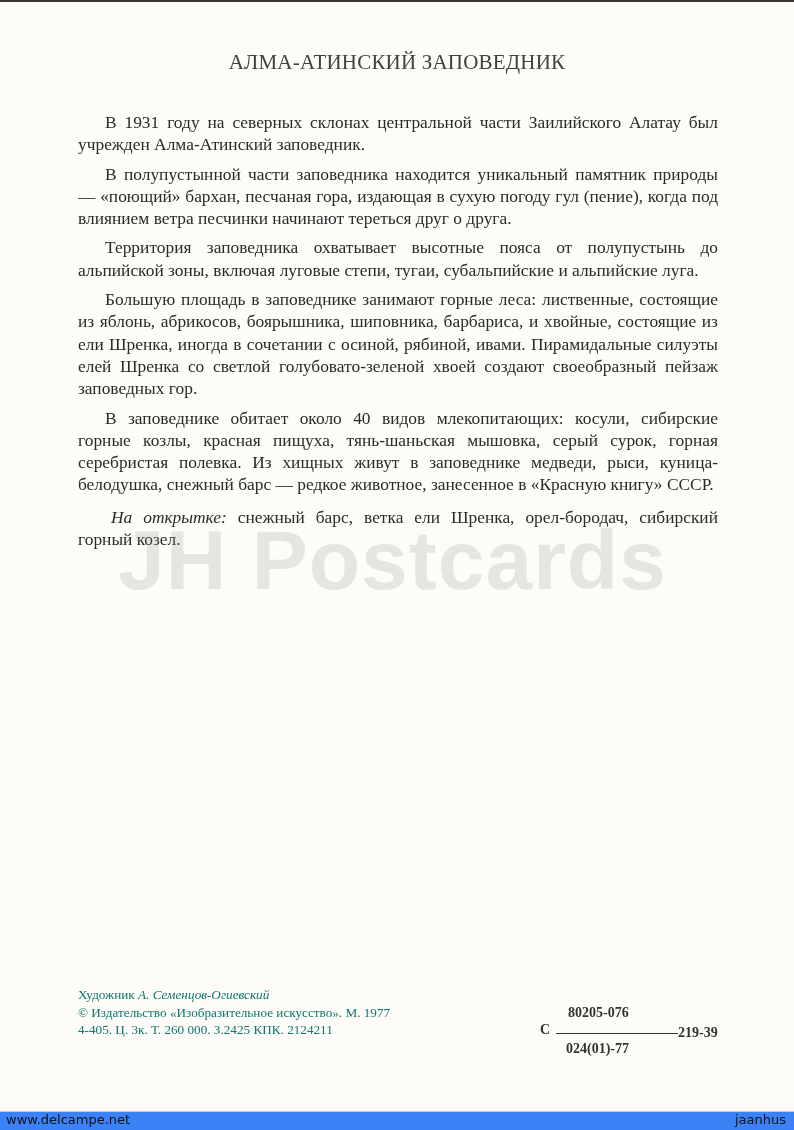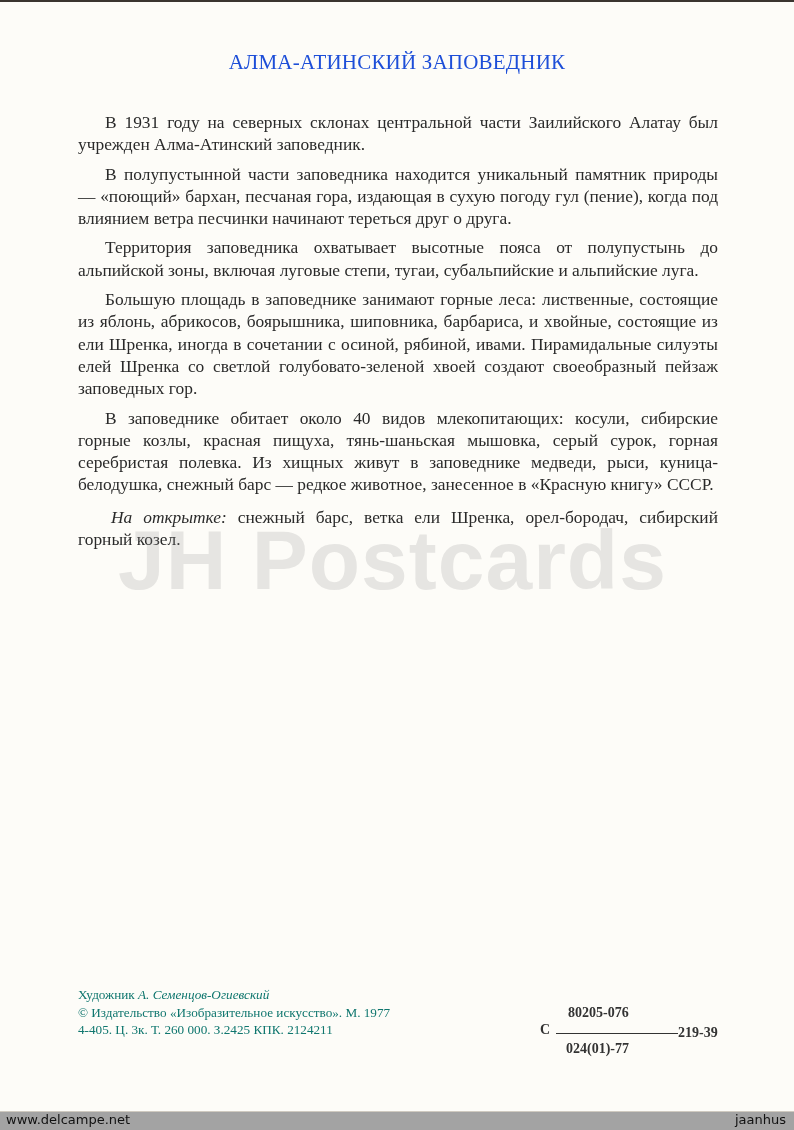--- a/index.html
+++ b/index.html
@@ -16,21 +16,21 @@
     width: 794px; height: 1112px;
     background: #fdfcf8;
     border-top: 2px solid #3a3530;
     border-bottom: 1px solid #cfcac0;
     box-sizing: border-box;
   }
   .title {
     position: absolute; left: 0; width: 794px; top: 48px;
     text-align: center;
     font-size: 21px; letter-spacing: 0.2px;
-    color: #1d4ed8;
+    color: #404040;
   }
   .body {
     position: absolute; left: 78px; top: 109px; width: 640px;
     font-size: 17.4px; line-height: 22.3px;
     text-align: justify;
   }
   .body p { margin: 0 0 7px 0; text-indent: 27px; }
   .body p.last { margin-top: 10px; }
   .body em { font-style: italic; margin-left: 6px; }
   .watermark {
@@ -51,21 +51,21 @@
     font-size: 14px; font-weight: bold; color: #333;
     width: 200px; height: 56px;
   }
   .code .c { position: absolute; left: 0; top: 17px; }
   .code .num { position: absolute; left: 28px; top: 0; }
   .code .line { position: absolute; left: 16px; top: 28px; width: 122px; border-top: 1px solid #333; }
   .code .den { position: absolute; left: 26px; top: 36px; }
   .code .right { position: absolute; left: 138px; top: 20px; }
   .footer {
     position: absolute; left: 0; top: 1112px; width: 794px; height: 18px;
-    background: #a3a3a3;
+    background: #3b82f6;
     font-family: "DejaVu Sans", sans-serif; font-size: 13px; color: #111;
   }
   .footer .l { position: absolute; left: 6px; top: 0; }
   .footer .r { position: absolute; right: 8px; top: 0; }
 </style>
 </head>
 <body>
 
 <div class="card">
   <div class="title">АЛМА-АТИНСКИЙ ЗАПОВЕДНИК</div>

